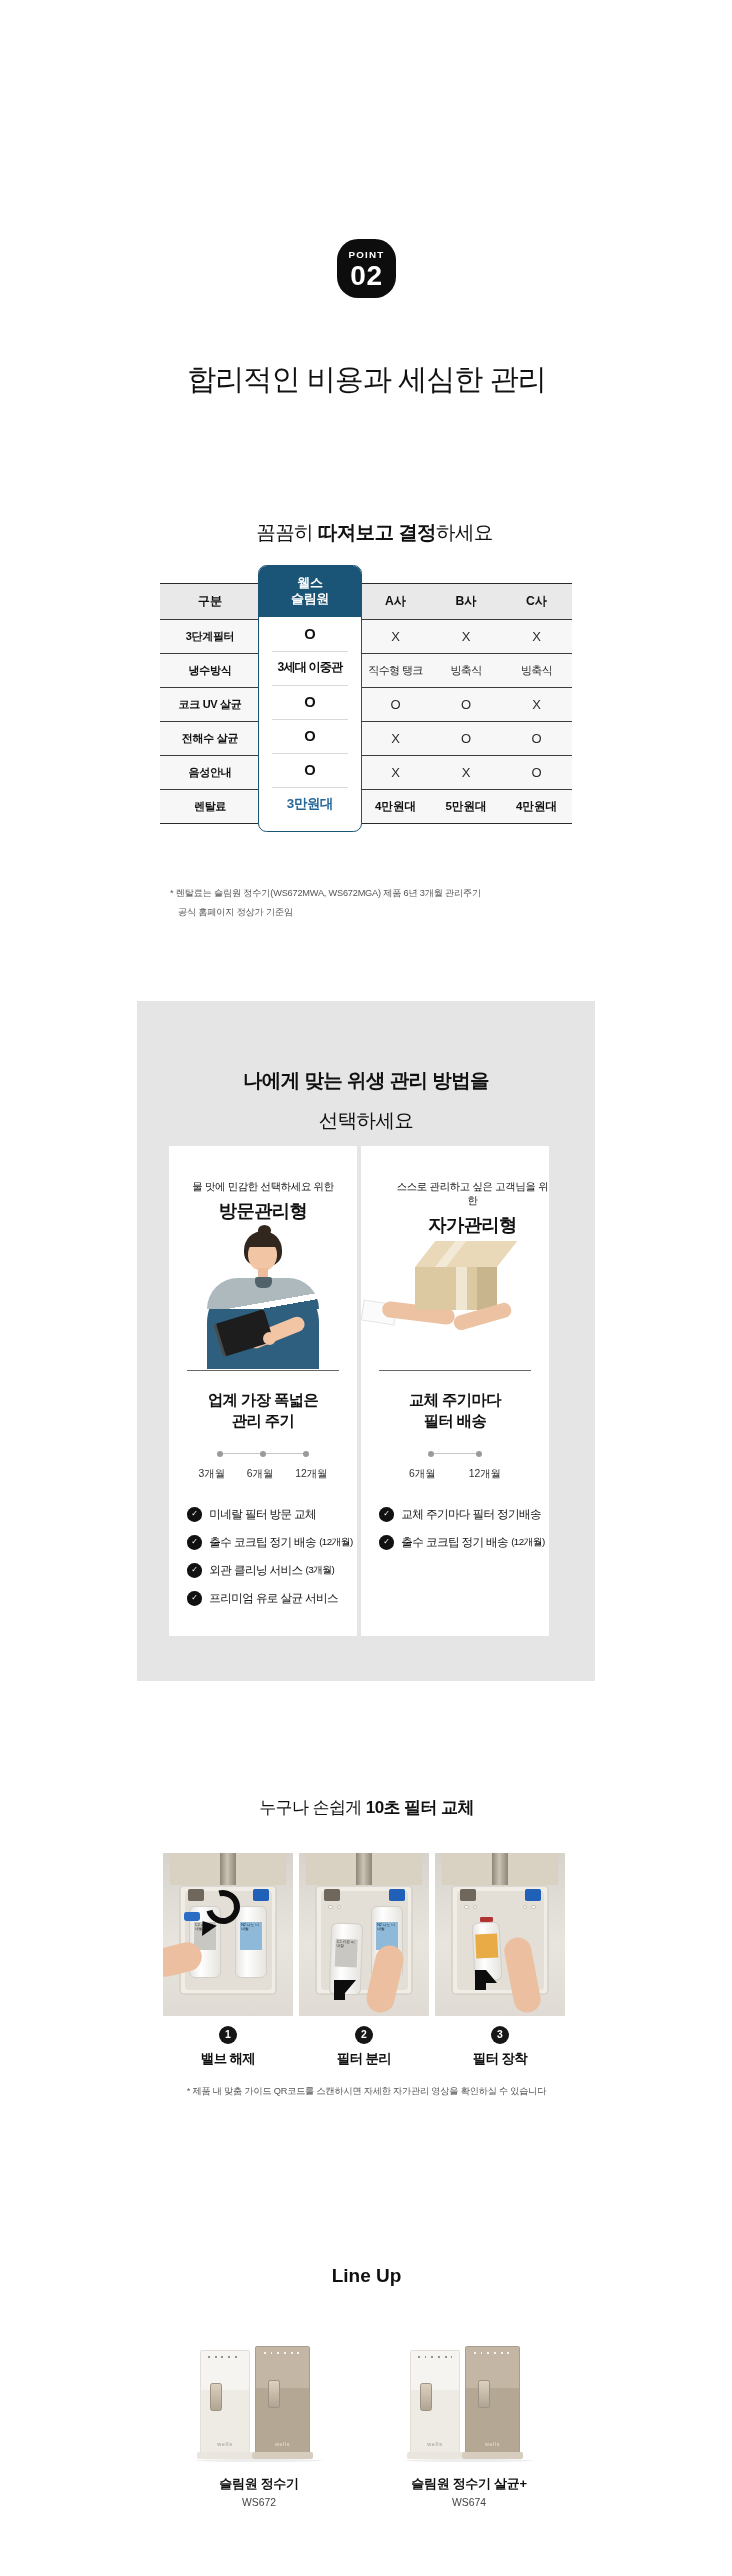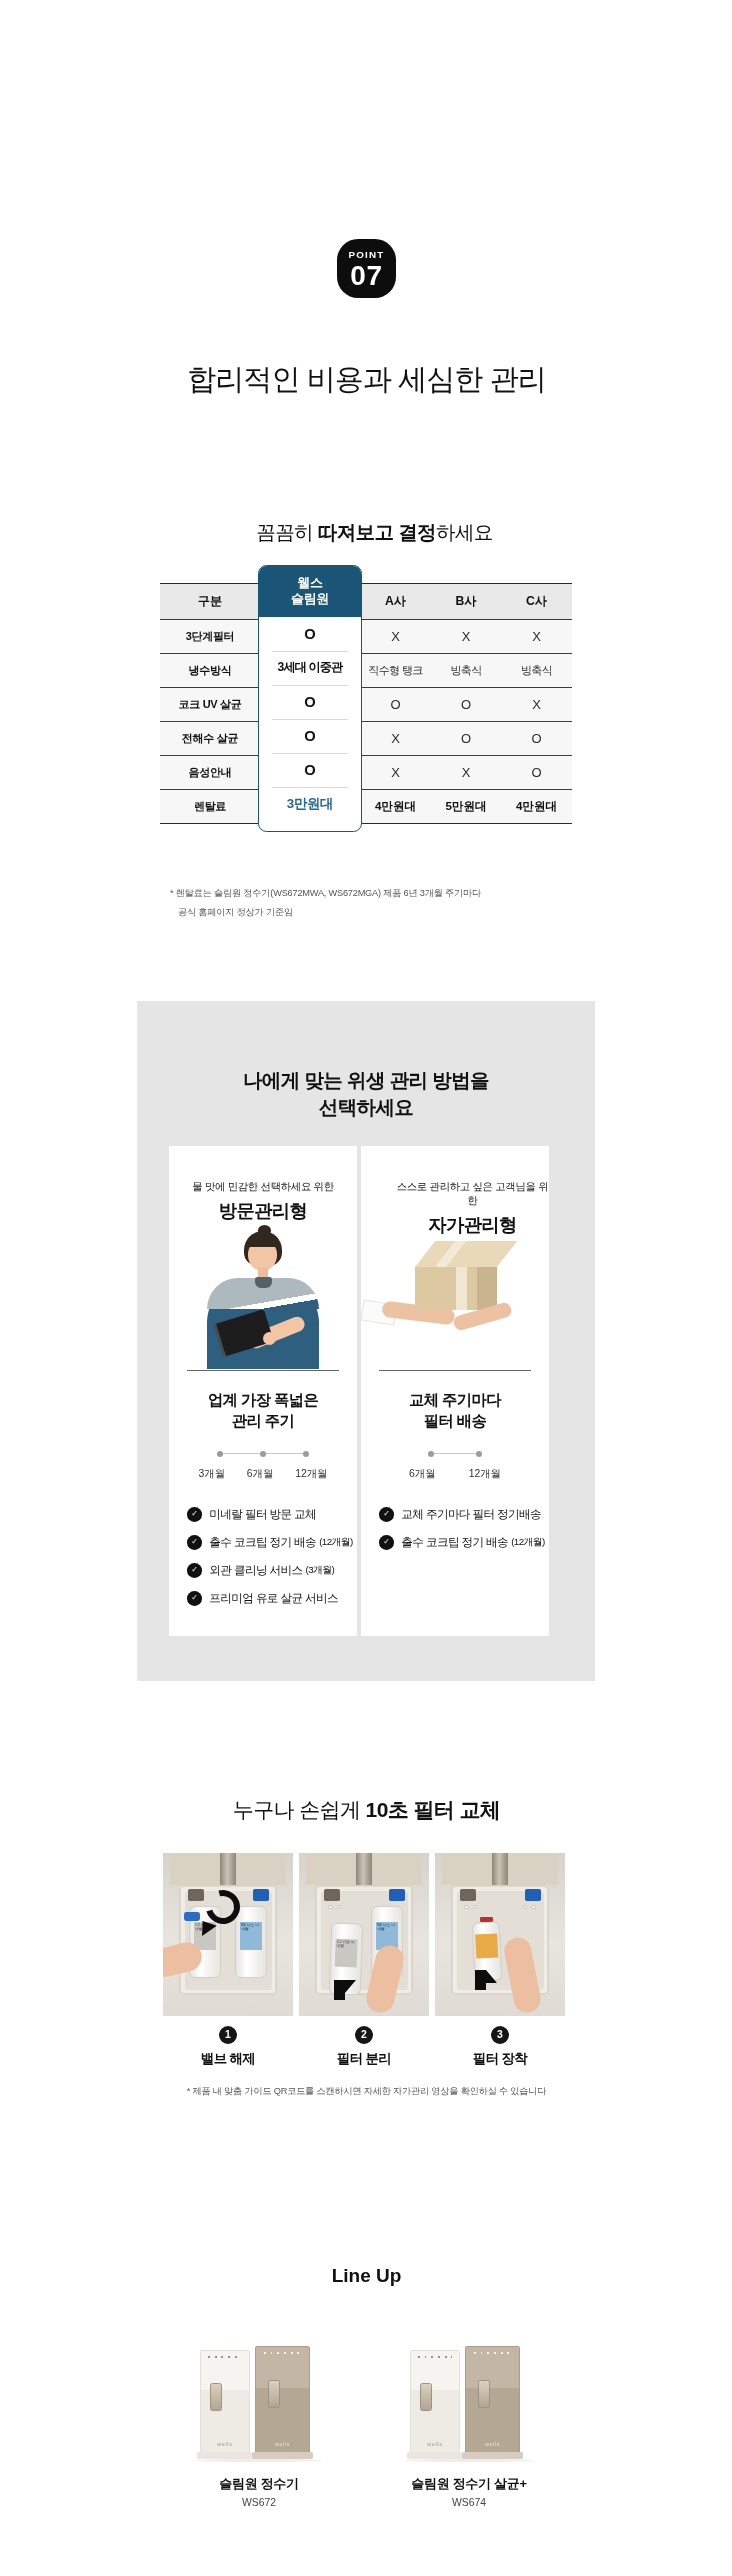--- a/index.html
+++ b/index.html
@@ -40,21 +40,21 @@
   .slot.o{font-size:14.7px;font-weight:bold;}
   .slot.sv{font-size:12.2px;font-weight:bold;letter-spacing:-0.9px;}
   .slot.rental{font-size:13.4px;font-weight:bold;color:#26679a;letter-spacing:-0.3px;}
   .fn1{position:absolute;left:170px;top:884px;font-size:9.2px;color:#555;line-height:2.1;letter-spacing:-0.2px;}
   .fn1 .ind{padding-left:8px;}
 
   
   .hyg{position:absolute;left:137px;top:1001px;width:458px;height:680px;background:#e5e5e5;}
   .hyg-title{position:absolute;top:66px;left:0;width:100%;text-align:center;font-size:19.5px;letter-spacing:-0.6px;}
   .hyg-title .b{font-weight:bold;}
-  .hyg-title .r{margin-top:0;font-weight:bold;}
+  .hyg-title .r{margin-top:13px;font-weight:normal;}
   .card{position:absolute;top:145px;width:188px;height:490px;background:#fff;}
   .card.l{left:32px;}.card.r{left:224px;padding-left:35px;}
   .card .sub{margin-top:34px;text-align:center;font-size:10.4px;letter-spacing:-0.3px;}
   .card .ttl{text-align:center;font-size:18.3px;font-weight:bold;margin-top:3.7px;letter-spacing:-0.6px;}
   .card .art{position:absolute;top:78px;left:0;right:0;height:145px;overflow:hidden;}
   .card .divider{position:absolute;top:224px;left:18.3px;right:18.3px;border-top:0.6px solid #666;}
   .benefit{position:absolute;top:244px;left:0;width:100%;text-align:center;font-size:15.3px;font-weight:bold;line-height:1.35;letter-spacing:-0.6px;}
   .timeline{position:absolute;top:304px;left:0;right:0;}
   .tl-line{position:relative;margin:0 auto;height:7.3px;}
   .tl-line .bar{position:absolute;top:3.1px;left:3.1px;right:3.1px;height:1.2px;background:#c6c6c6;}
@@ -87,21 +87,21 @@
   .b-sleeve{left:1.2px;top:78px;width:34px;height:21px;background:#fbfbfb;border:0.6px solid #e3e3e3;transform:rotate(9deg);}
   .b-arm{left:21px;top:81px;width:73px;height:16px;background:#ecc2a2;border-radius:8px;transform:rotate(7deg);}
   .b-hand2{left:92px;top:85px;width:59px;height:14.7px;background:#ecc2a2;border-radius:7.3px;transform:rotate(-16deg);}
   .b-top{left:54px;top:17px;width:82px;height:26px;background:#e9d9b8;transform:skewX(-38deg);transform-origin:bottom left;}
   .b-front{left:54px;top:43px;width:62px;height:43px;background:#dcc9a2;}
   .b-side{left:116px;top:43px;width:19.5px;height:43px;background:#c9b58d;}
   .b-tape{left:95px;top:43px;width:11px;height:43px;background:#efe7d2;}
   .b-tape-top{left:74px;top:17px;width:11px;height:26px;background:#f2ead6;transform:skewX(-38deg);transform-origin:bottom left;}
 
   
-  .flt-title{position:absolute;top:1796px;left:0;width:100%;text-align:center;font-size:21px;letter-spacing:-0.6px;}
+  .flt-title{position:absolute;top:1796px;left:0;width:100%;text-align:center;font-size:17px;letter-spacing:-0.6px;}
   .flt-title b{font-weight:bold;}
   .shot{position:absolute;top:1853px;width:130px;height:163px;overflow:hidden;
         background:linear-gradient(#d7d3cc,#e8e5df 55%,#dfdbd4);}
   .shot div{position:absolute;}
   .s1{left:163px;}.s2{left:299px;}.s3{left:435px;}
   .m-top{top:0;left:7.3px;right:7.3px;height:32px;background:#d9d1c2;}
   .m-cyl{top:0;left:50%;margin-left:-8px;width:16px;height:32px;
          background:linear-gradient(90deg,#8e8779,#cbc3b4 45%,#8e8779);}
   .m-box{left:16px;right:16px;top:32px;height:110px;background:#f0ede7;border-radius:4.9px;
          box-shadow:inset 0 0 0 1.8px #d8d2c8;}
@@ -160,21 +160,21 @@
   .plabel2{position:absolute;top:2497px;width:128px;text-align:center;font-size:10.4px;color:#444;}
   .pl1{left:195px;}.pl2{left:405px;}
 </style>
 </head>
 <body>
 
 <div id="canvas" data-interactable="false">
 
   <div class="badge" data-interactable="false">
     <div class="p" data-interactable="false">POINT</div>
-    <div class="n" data-interactable="false">07</div>
+    <div class="n" data-interactable="false">02</div>
   </div>
 
   <div class="hero" data-interactable="false">
     <div class="l2" data-interactable="false">합리적인 비용과 세심한 관리</div>
   </div>
 
   <div class="cmp-title" data-interactable="false"><span data-interactable="false">꼼꼼히 </span><b data-interactable="false">따져보고 결정</b><span data-interactable="false">하세요</span></div>
 
   <div class="table-wrap" data-interactable="false">
     <div class="t-grid" data-interactable="false">
@@ -229,21 +229,21 @@
       <div class="slot o" data-interactable="false">O</div>
       <div class="slot sv" data-interactable="false">3세대 이중관</div>
       <div class="slot o" data-interactable="false">O</div>
       <div class="slot o" data-interactable="false">O</div>
       <div class="slot o" data-interactable="false">O</div>
       <div class="slot rental" data-interactable="false">3만원대</div>
     </div>
   </div>
 
   <div class="fn1" data-interactable="false">
-    <div data-interactable="false">* 렌탈료는 슬림원 정수기(WS672MWA, WS672MGA) 제품 6년 3개월 주기마다</div>
+    <div data-interactable="false">* 렌탈료는 슬림원 정수기(WS672MWA, WS672MGA) 제품 6년 3개월 관리주기</div>
     <div class="ind" data-interactable="false">공식 홈페이지 정상가 기준임</div>
   </div>
 
   <div class="hyg" data-interactable="false">
     <div class="hyg-title" data-interactable="false">
       <div class="b" data-interactable="false">나에게 맞는 위생 관리 방법을</div>
       <div class="r" data-interactable="false">선택하세요</div>
     </div>
 
     <div class="card l" data-interactable="false">

